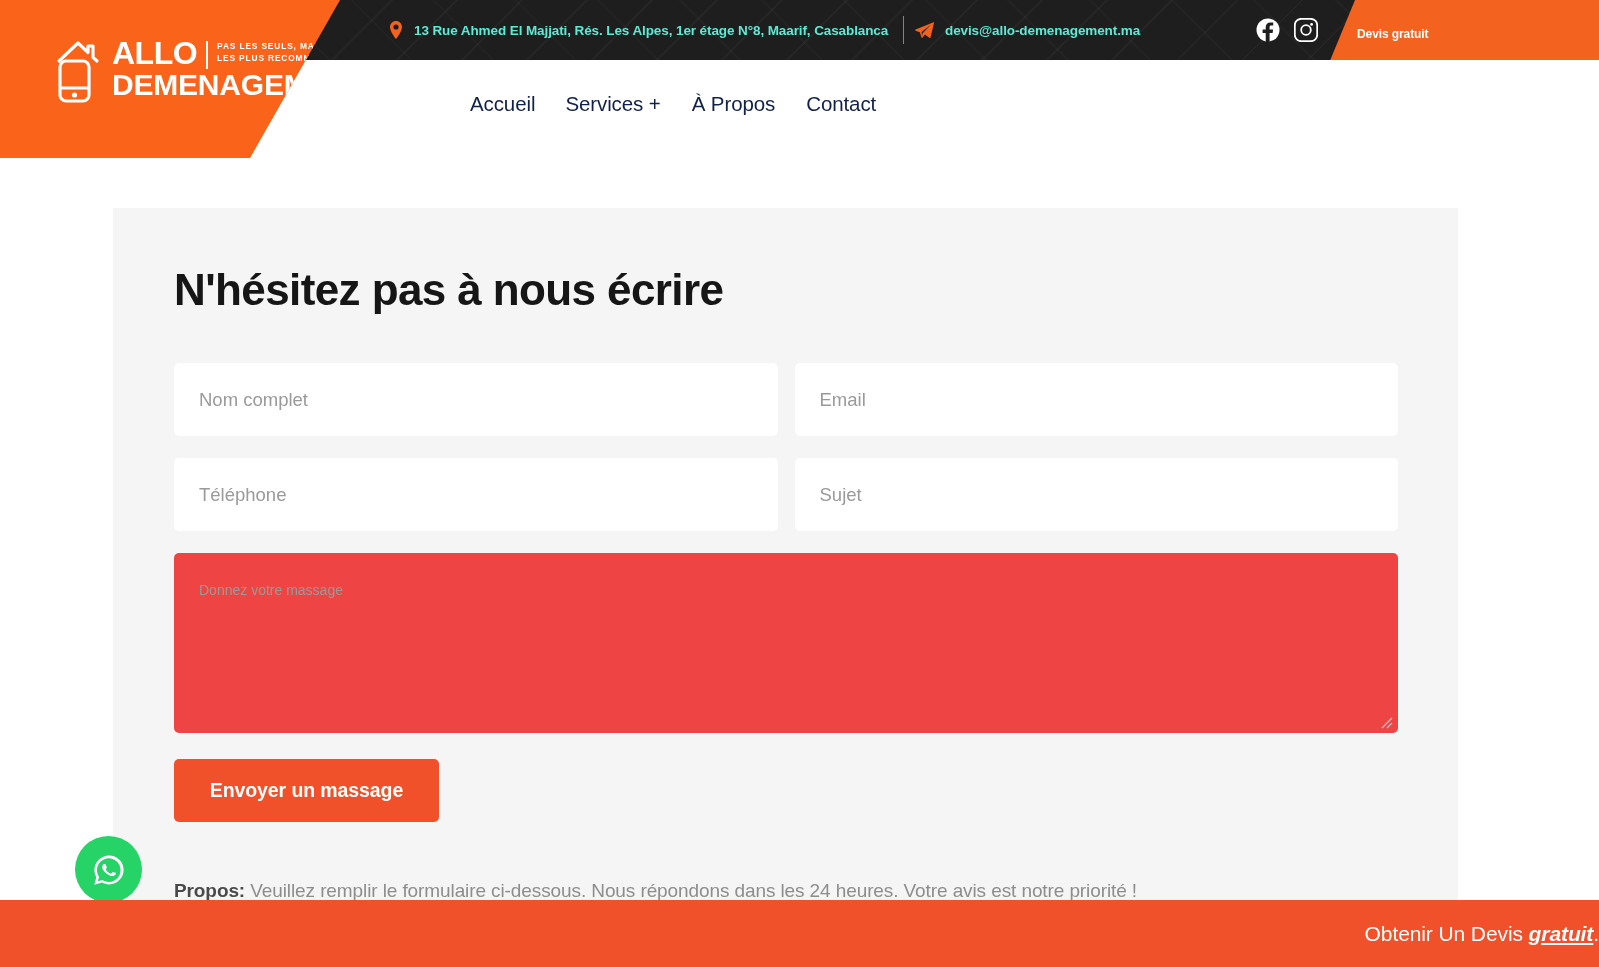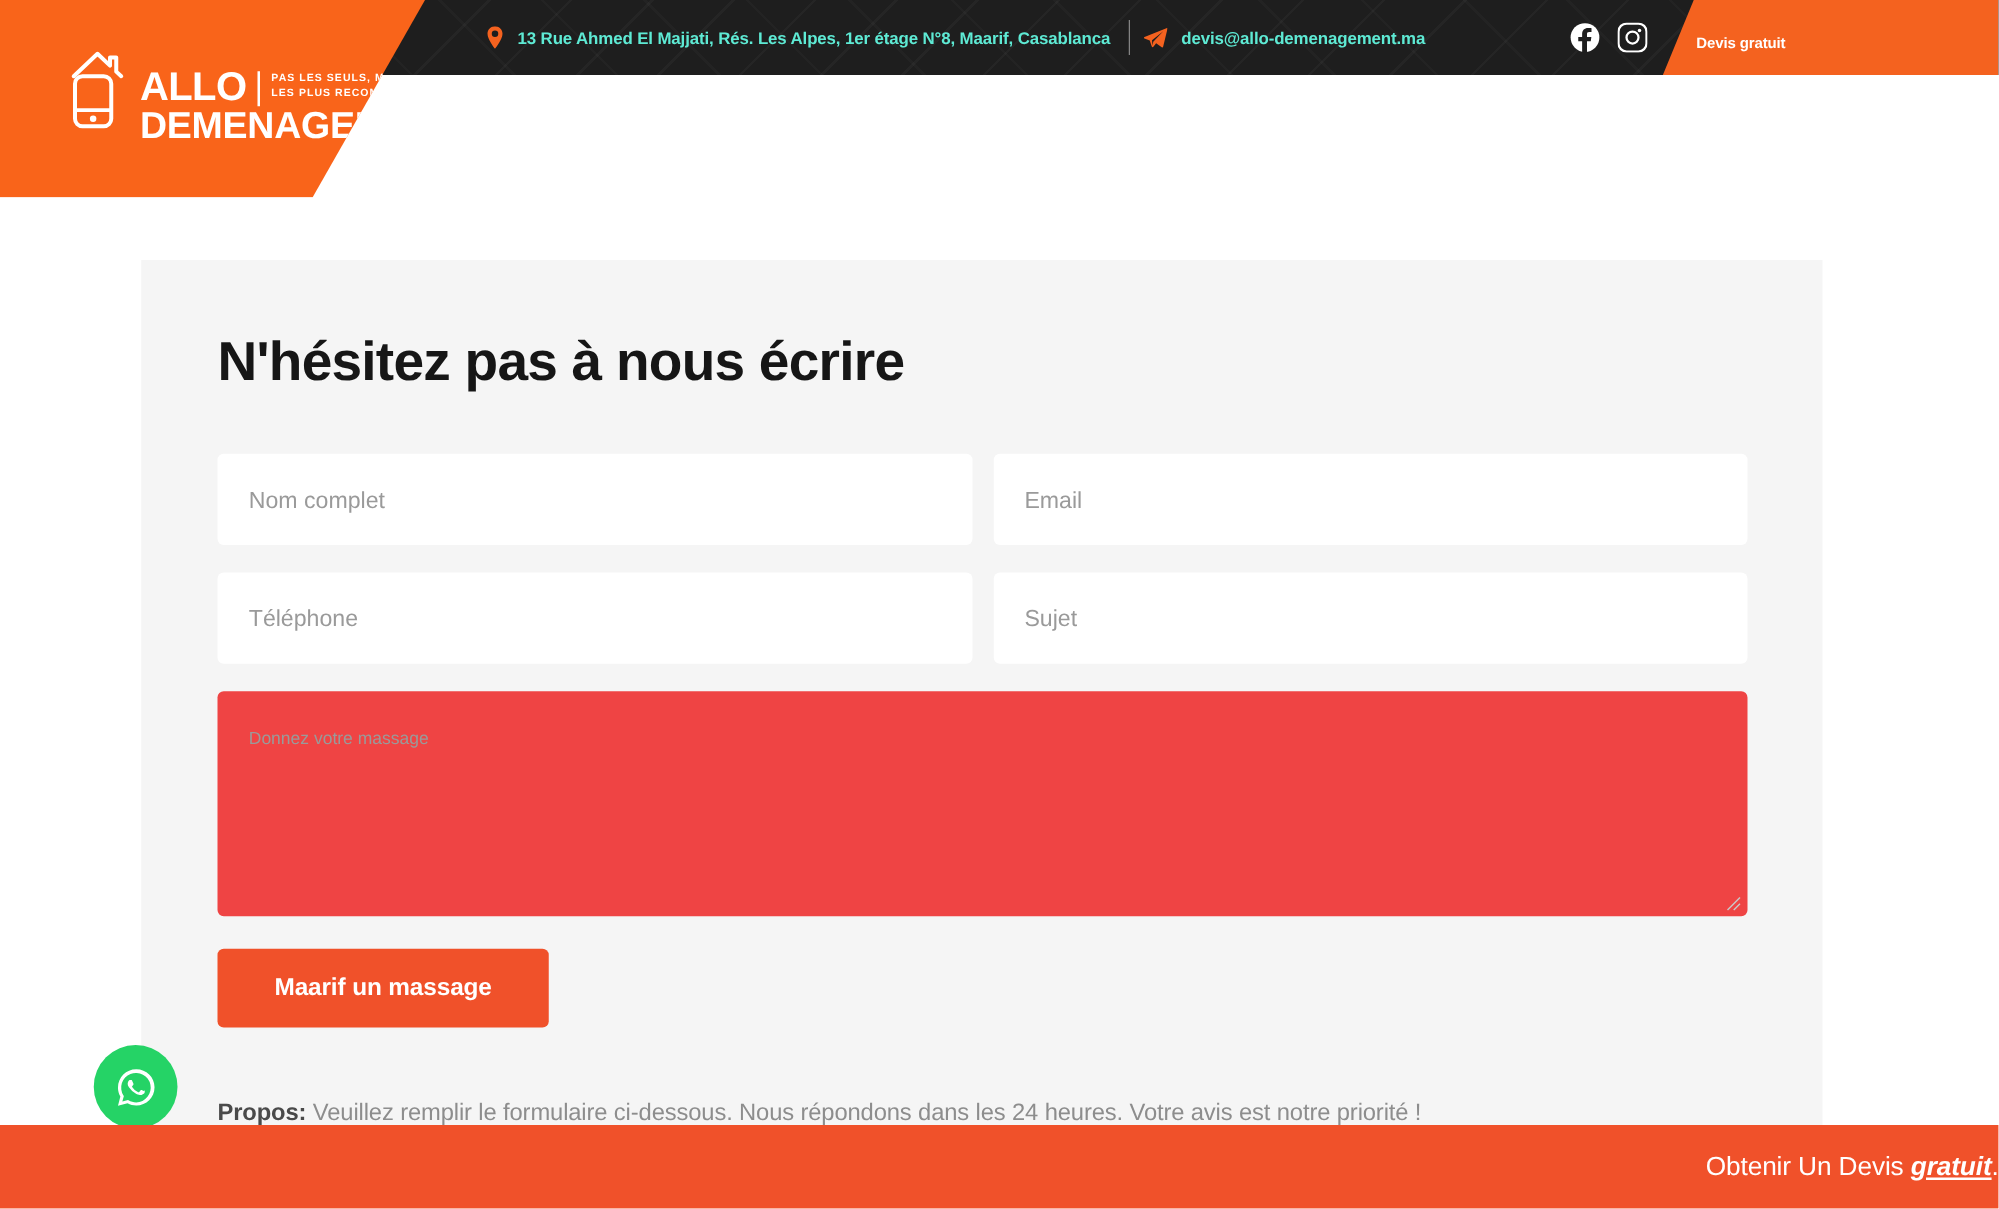--- a/index.html
+++ b/index.html
@@ -150,21 +150,21 @@
   }
   .logo-wrap {
     position: absolute;
     left: 55px;
     top: 35px;
     display: flex;
     align-items: flex-start;
     gap: 11px;
   }
   .logo-mark { width: 46px; height: 68px; display: block; margin-top: 2px; }
-  .logo-text { display: flex; flex-direction: column; margin-top: 20px; }
+  .logo-text { display: flex; flex-direction: column; margin-top: 4px; }
   .logo-row1 {
     display: flex;
     align-items: flex-start;
     gap: 9px;
   }
   .logo-allo {
     color: #ffffff;
     font-size: 32px;
     font-weight: bold;
     line-height: 0.92;
@@ -377,20 +377,28 @@
           </svg>
         </span>
       </div>
 
       <div class="devis-btn">
         <span>Devis gratuit</span>
       </div>
     </div>
   </div>
 
+  <div class="navband">
+    <nav class="nav">
+      <span class="nav-item">Accueil</span>
+      <span class="nav-item">Services +</span>
+      <span class="nav-item">À Propos</span>
+      <span class="nav-item">Contact</span>
+    </nav>
+  </div>
 
   <div class="logo-block">
     <div class="logo-wrap">
       <span class="logo-mark">
         <svg viewBox="0 0 46 68" width="46" height="68">
           <path d="M4 24 L23 6 L33 15.5 V9 h5 v11.3 L42 24" fill="none" stroke="#ffffff" stroke-width="3.2" stroke-linejoin="round" stroke-linecap="round"></path>
           <rect x="5" y="24" width="29" height="40" rx="6" fill="none" stroke="#ffffff" stroke-width="3.2"></rect>
           <line x1="5" y1="51" x2="34" y2="51" stroke="#ffffff" stroke-width="3"></line>
           <circle cx="19.5" cy="58" r="2.6" fill="#ffffff"></circle>
         </svg>
@@ -423,21 +431,21 @@
       </div>
       <div class="ta-wrap">
         <textarea class="textarea" placeholder="Donnez votre massage" style=""></textarea>
         <span class="resize-grip">
           <svg viewBox="0 0 14 14" width="14" height="14">
             <line x1="13" y1="3" x2="3" y2="13" stroke="#c9c9c9" stroke-width="1.1"></line>
             <line x1="13" y1="8" x2="8" y2="13" stroke="#c9c9c9" stroke-width="1.1"></line>
           </svg>
         </span>
       </div>
-      <button class="submit-btn" type="submit">Maarif un massage</button>
+      <button class="submit-btn" type="submit">Envoyer un massage</button>
     </form>
 
     <div class="notes"><b>Propos:</b><span> Veuillez remplir le formulaire ci-dessous. Nous répondons dans les 24 heures. Votre avis est notre priorité !</span></div>
   </div>
 
   <div class="whatsapp">
     <svg viewBox="0 0 32 32">
       <path d="M16 3C8.8 3 3 8.8 3 16c0 2.3.6 4.5 1.7 6.4L3 29l6.8-1.8c1.9 1 4 1.6 6.2 1.6 7.2 0 13-5.8 13-13S23.2 3 16 3zm0 23.6c-2 0-3.9-.5-5.5-1.5l-.4-.2-4 1.1 1.1-3.9-.3-.4a10.5 10.5 0 1 1 9.1 4.9z" fill="#ffffff"></path>
       <path d="M22 18.8c-.3-.2-1.9-.9-2.2-1s-.5-.2-.7.2-.8 1-1 1.2-.4.2-.7.1a8.6 8.6 0 0 1-4.3-3.7c-.3-.6.3-.5.9-1.7.1-.2 0-.4 0-.5l-1-2.3c-.2-.6-.5-.5-.7-.5h-.6c-.2 0-.6.1-.9.4-1.2 1.3-1.2 3 0 4.9a13 13 0 0 0 5.3 4.7c2 .8 2.7.8 3.7.7.6-.1 1.9-.8 2.1-1.5s.3-1.4.2-1.5-.3-.2-.6-.3z" fill="#ffffff"></path>
     </svg>

